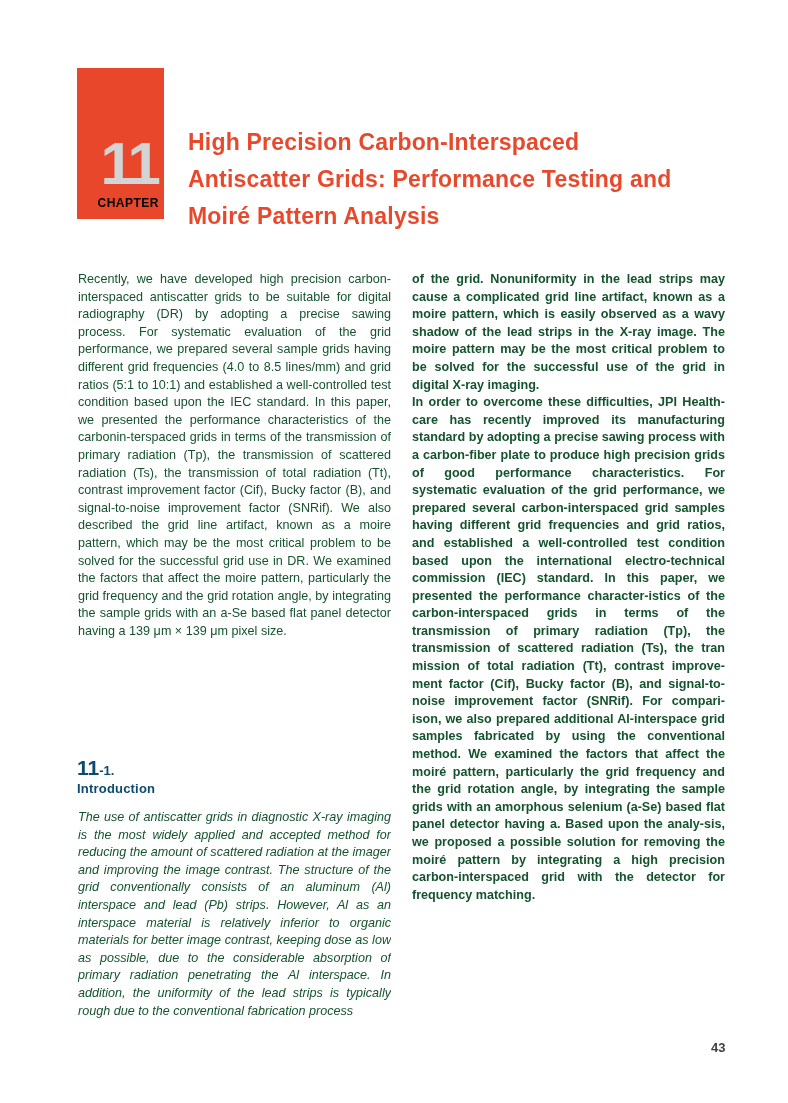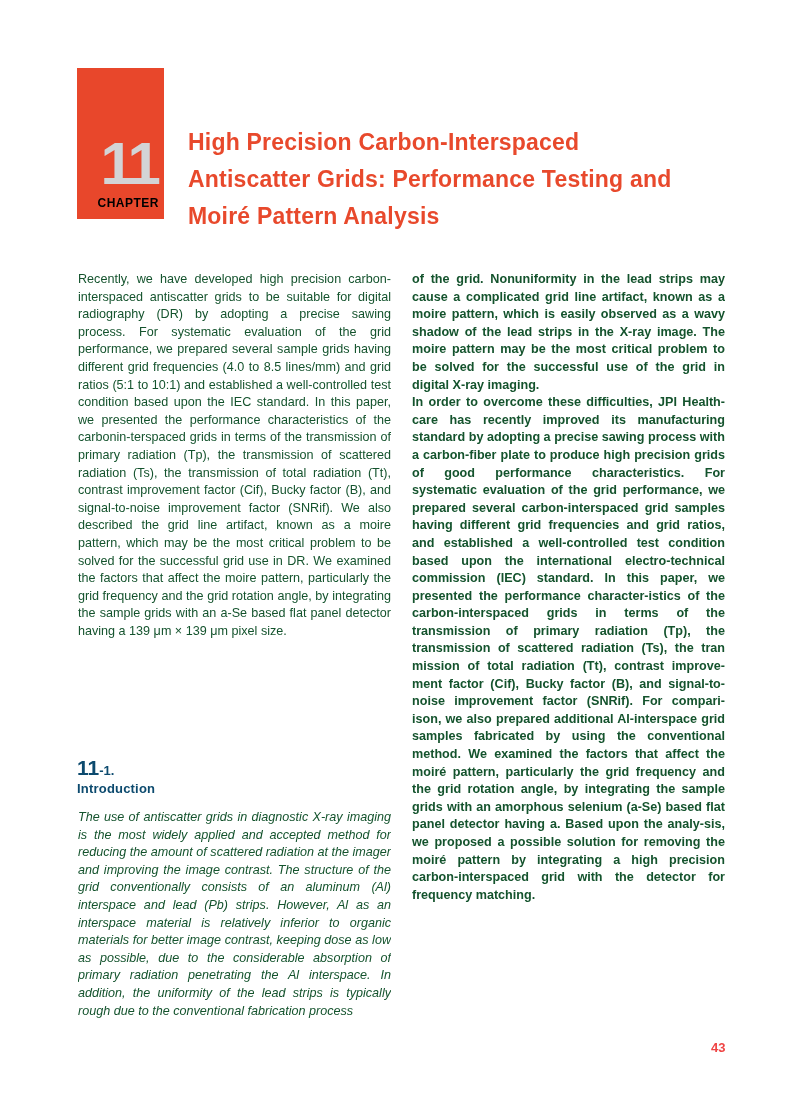--- a/index.html
+++ b/index.html
@@ -63,21 +63,21 @@
   
   .section-heading { position: absolute; left: 77px; top: 757px; color: #0c4a6e; }
   .section-number { line-height: 1; }
   .num-big  { font-size: 21px; font-weight: bold; }
   .num-small{ font-size: 13px; font-weight: bold; }
   .section-title { font-size: 13px; font-weight: bold; margin-top: 3px; letter-spacing: 0.2px; }
   
   .page-number {
     position: absolute;
     left: 711px; top: 1040px;
-    color: #ef4444;
+    color: #404040;
     font-size: 13px;
     font-weight: bold;
   }
 </style>
 </head>
 <body>
 
 <div class="page">
 
   <div class="chapter-box">

